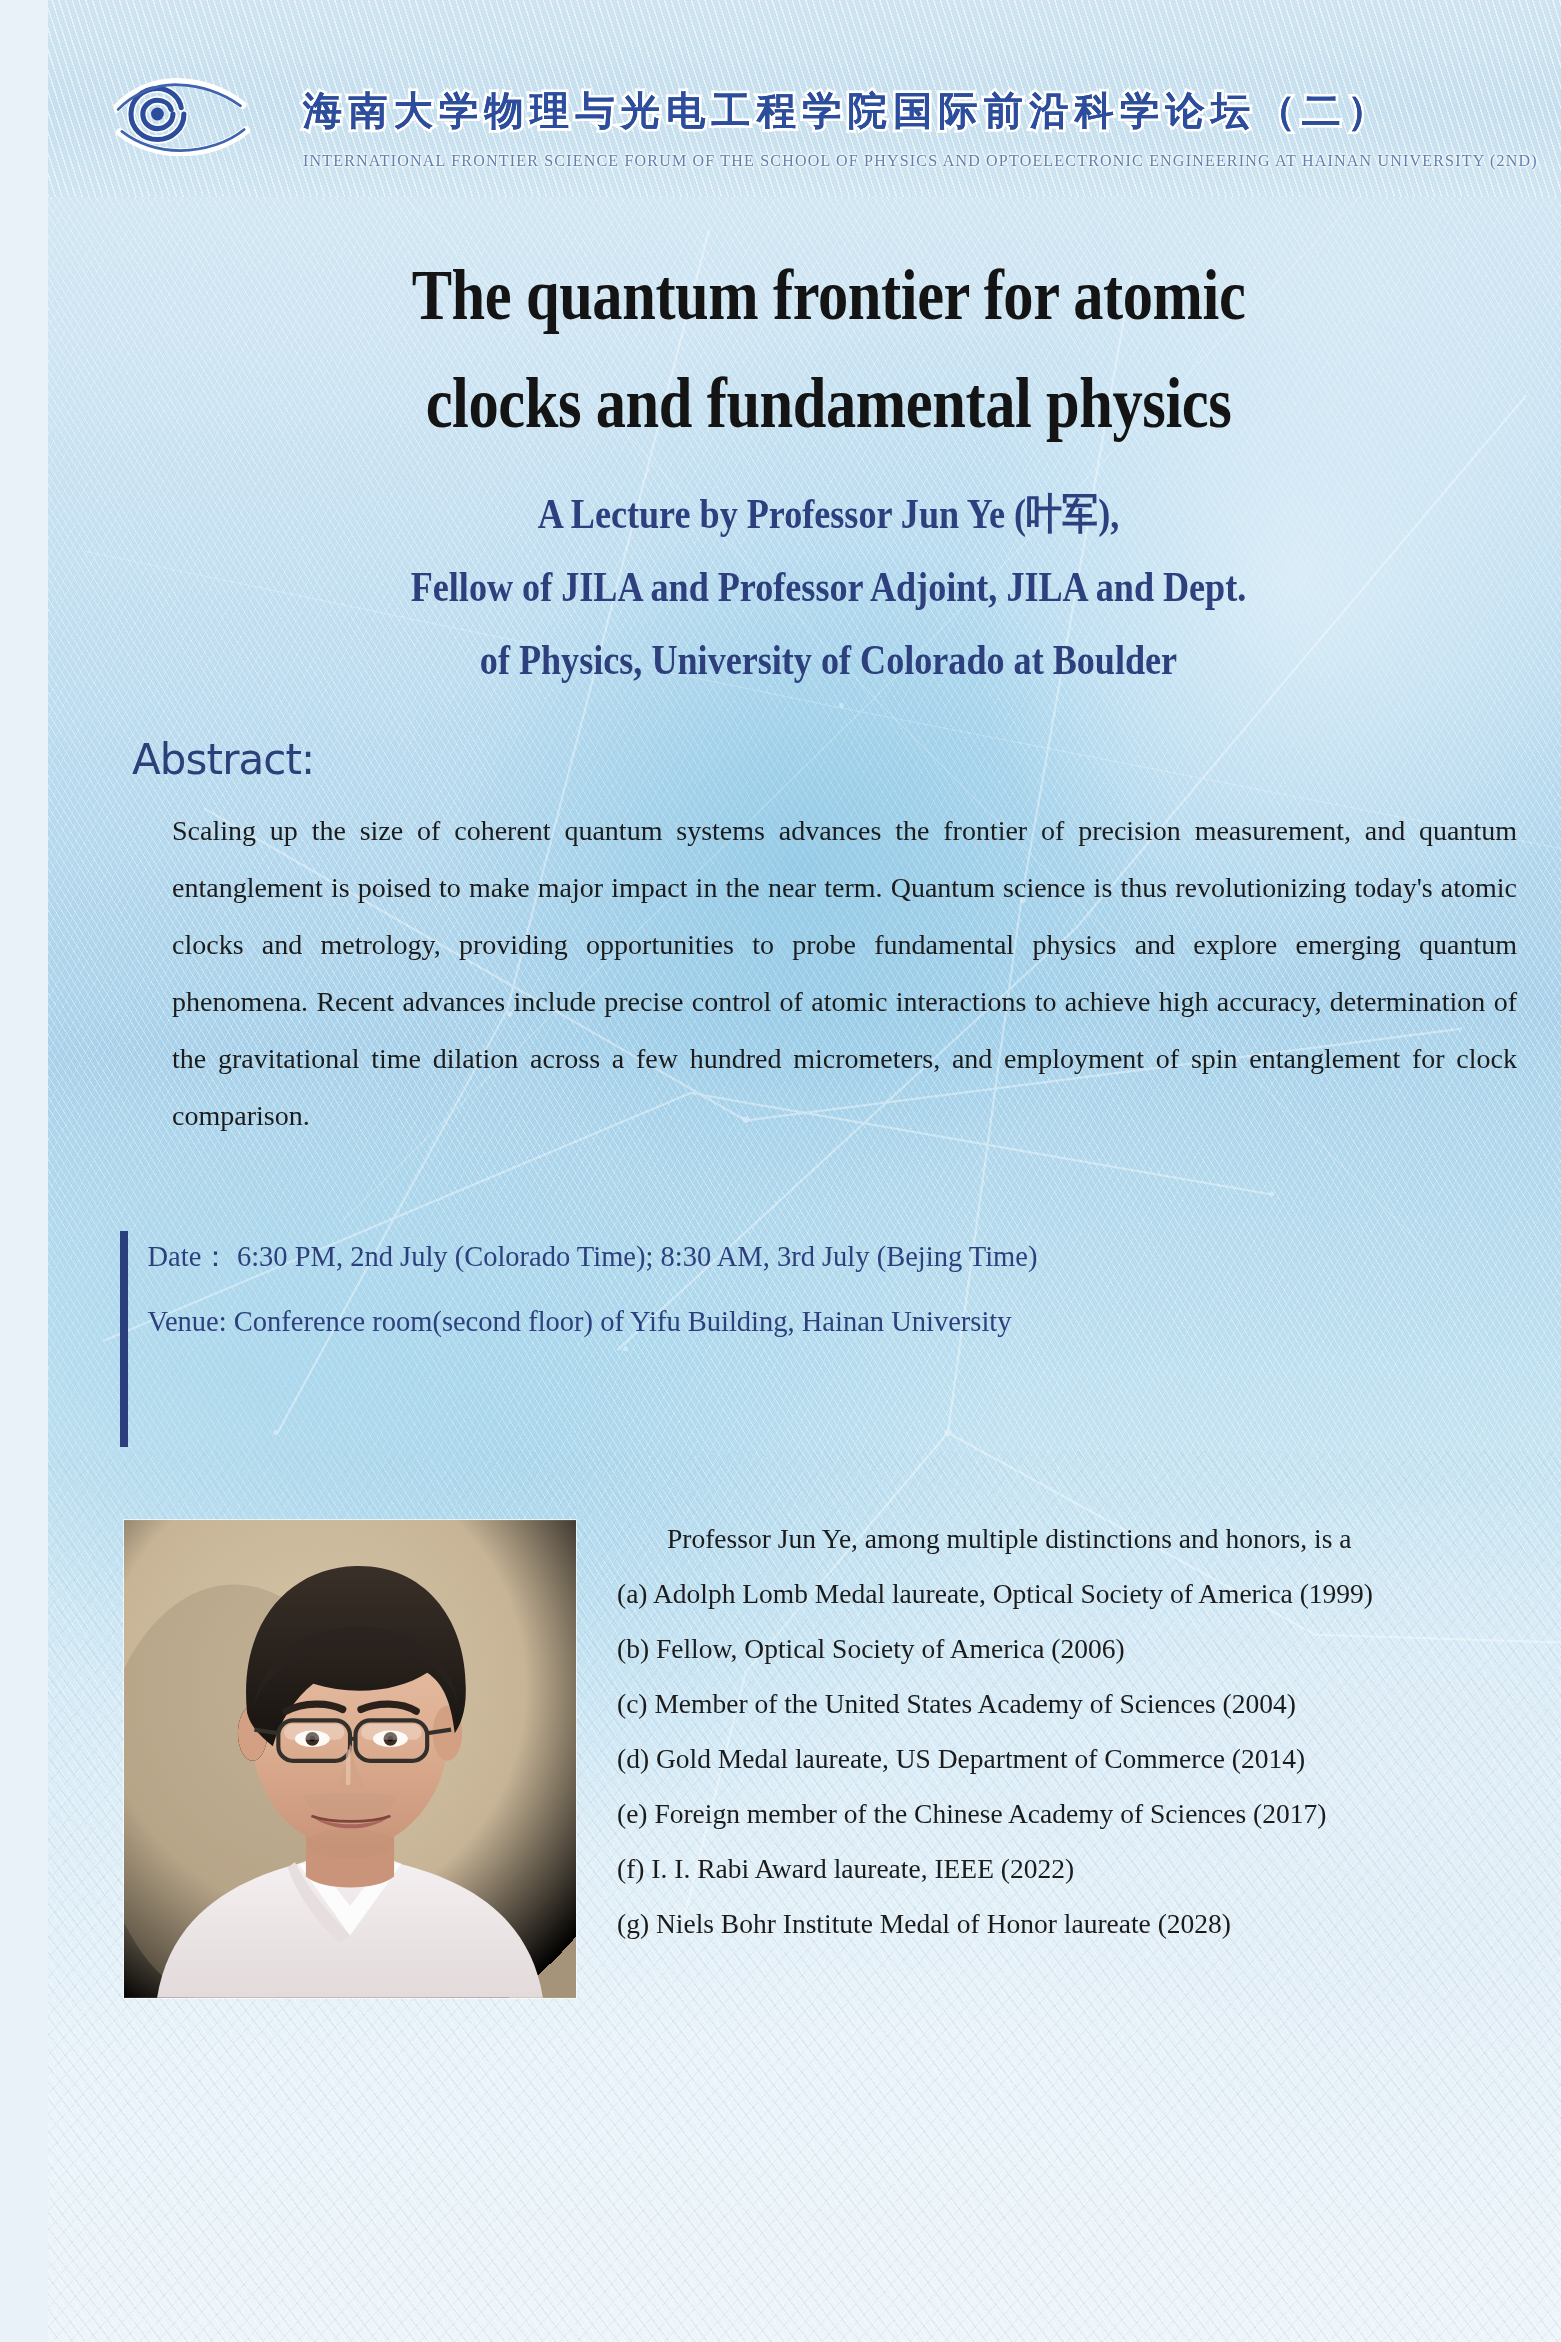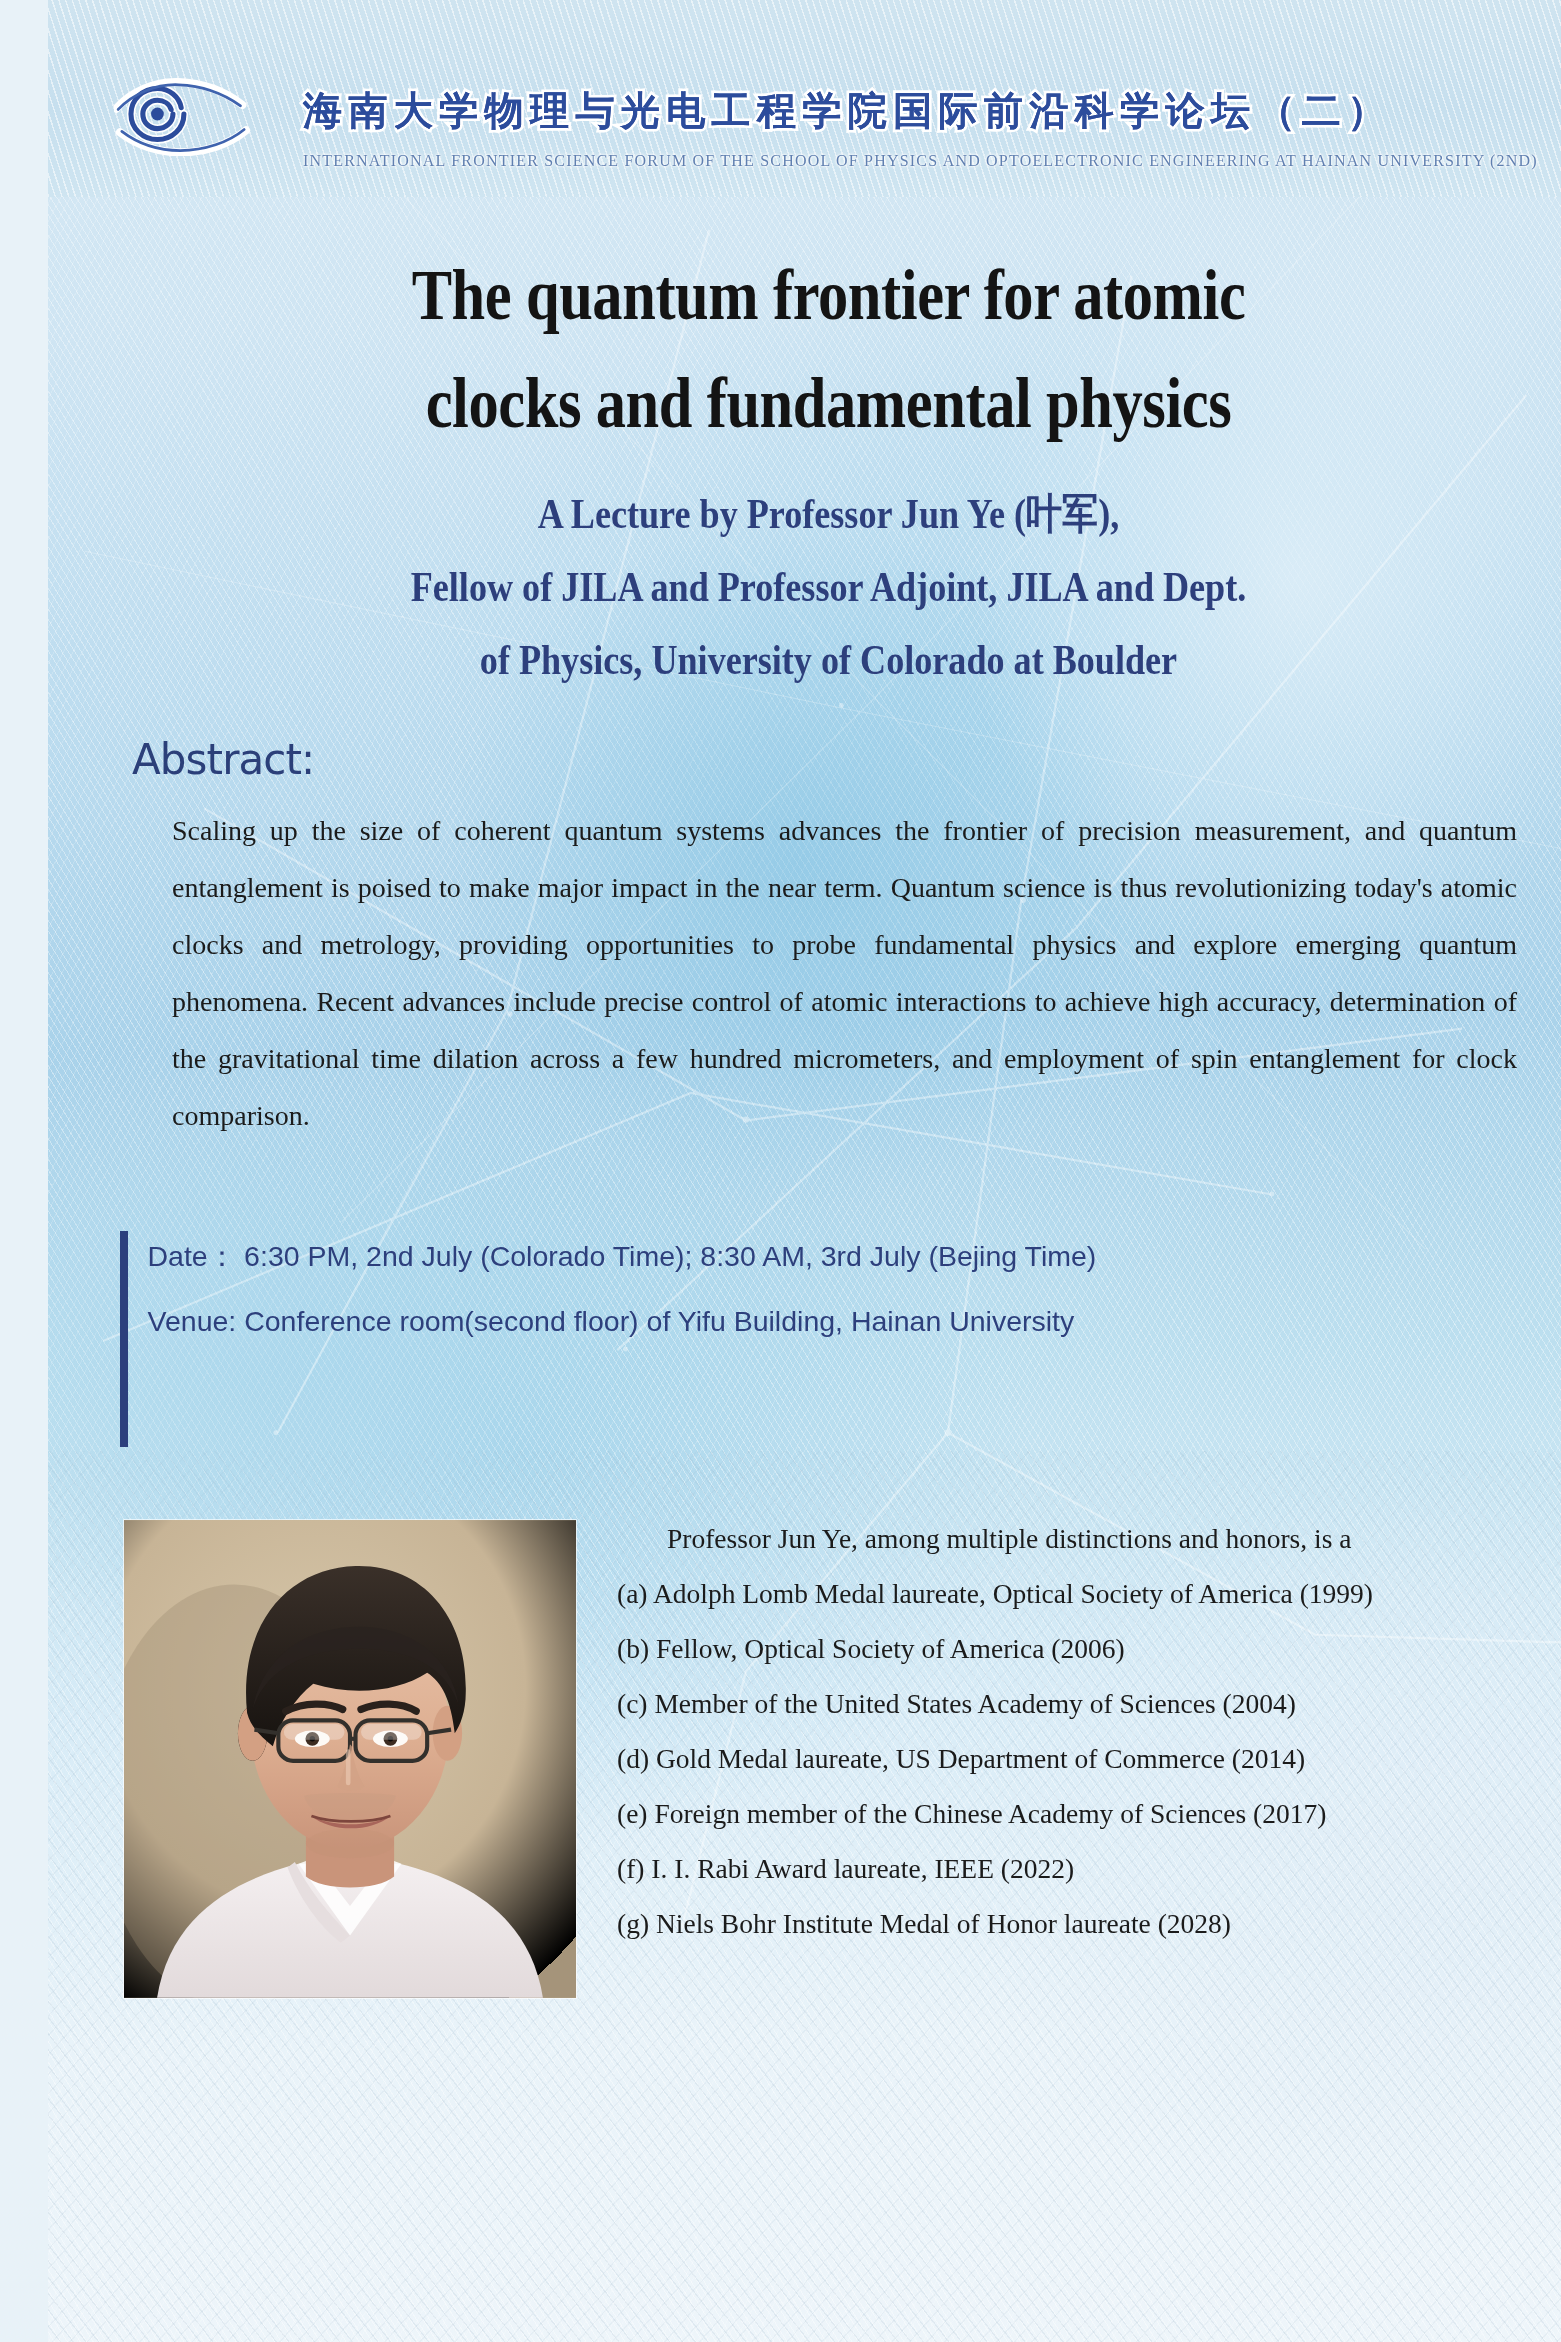--- a/index.html
+++ b/index.html
@@ -122,21 +122,21 @@
   
   .infoblock{
     position:absolute;left:72px;top:1231px;width:1405px;
   }
   .infobar{
     position:absolute;left:0;top:0;width:8.3px;height:216px;
     background:#2c3f7d;
   }
   .infotext{
     position:absolute;left:27.5px;top:-7.3px;width:1368px;
-    font-family:Liberation Sans, sans-serif;
+    font-family:Liberation Serif, serif;
     font-size:28.5px;
     line-height:65px;
     color:#2d3f7c;
   }
   .infotext .row{white-space:nowrap;}
   .infotext .wrap{white-space:normal;}
 
   
   .photo{
     position:absolute;left:76px;top:1520px;width:452px;height:478px;

